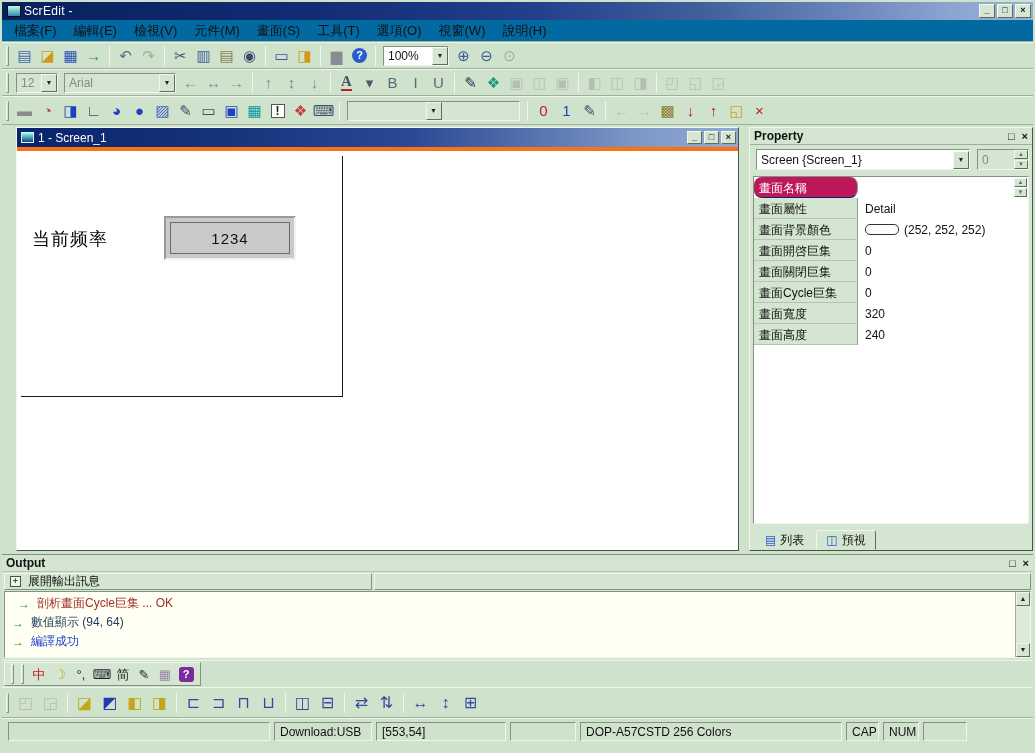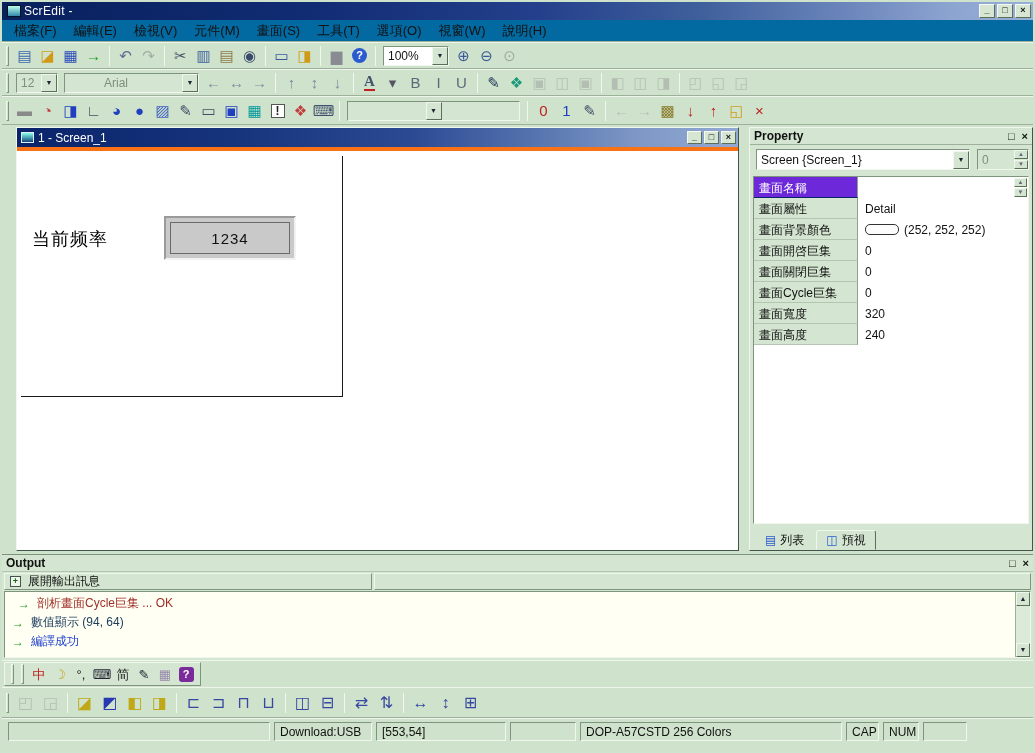--- a/index.html
+++ b/index.html
@@ -80,21 +80,21 @@
   .spinbox{ width:52px; height:21px; background:#d4e6d1; border:1px solid; border-color:#7e947c #f0f8ee #f0f8ee #7e947c;
     display:flex; align-items:center; }
   .spinbox .spinval{ flex:1; padding:0 4px; color:#7e907c; }
   .spincol{ width:14px; height:19px; display:flex; flex-direction:column; gap:1px; }
   .spinbtn{ flex:1; background:#d4e6d1; border:1px solid; border-color:#f0f8ee #5a6e58 #5a6e58 #f0f8ee;
     font-size:6px; line-height:7px; text-align:center; color:#667; }
   .proptable{ margin:3px; flex:1; background:#fff; border:1px solid; border-color:#7e947c #f0f8ee #f0f8ee #7e947c; position:relative; overflow:hidden; }
   .prow{ display:flex; height:21px; }
   .plabel{ width:104px; background:#d4e6d1; border-right:1px solid #8da28b; border-bottom:1px solid #b4c6b2;
     padding:3px 5px; font-size:12px; white-space:nowrap; overflow:hidden; }
-  .prow.sel .plabel{ background:#6d28d9; color:#fff; border-bottom-color:#0a246a; }
+  .prow.sel .plabel{ background:#be185d; color:#fff; border-bottom-color:#0a246a;border-radius:8px; }
   .pvalue{ flex:1; padding:3px 7px; background:#fff; font-size:12px; display:flex; align-items:center; gap:5px; }
   .swatch{ width:34px; height:11px; background:#fcfcfc; border:1px solid #333; border-radius:5px; flex:0 0 auto; }
   .rowspin{ position:absolute; right:1px; top:1px; width:13px; height:19px; display:flex; flex-direction:column; gap:1px; }
   .proptabs{ height:23px; flex:0 0 23px; display:flex; align-items:flex-end; padding-left:5px; gap:2px; }
   .ptab{ height:20px; display:flex; align-items:center; gap:4px; padding:0 9px; font-size:12px;
     border:1px solid; border-color:#f0f8ee #5a6e58 transparent #f0f8ee; border-radius:3px 3px 0 0; background:#d4e6d1; }
   .ptab.active{ border-color:transparent; }
   .ptab .ticon{ font-size:12px; color:#2a5ad0; }
 
   
@@ -218,21 +218,21 @@
       <span class="tbtn dis">
         <span class="glyph" style="color: rgb(102, 102, 119);">⊙</span>
       </span>
     </div>
   <div class="toolbar tb2" id="tb-format">
       <div class="grip"></div>
       <span class="combo dis" style="width: 42px;">
         <span class="combo-val">12</span>
         <span class="combo-arrow">▼</span>
       </span>
-      <span class="combo dis" style="width: 135px; padding-left: 35px;">
+      <span class="combo dis" style="width: 112px;">
         <span class="combo-val">Arial</span>
         <span class="combo-arrow">▼</span>
       </span>
       <span class="tbtn">
         <span class="glyph" style="color: rgb(122, 142, 160);">←</span>
       </span>
       <span class="tbtn">
         <span class="glyph" style="color: rgb(122, 142, 160);">↔</span>
       </span>
       <span class="tbtn">

